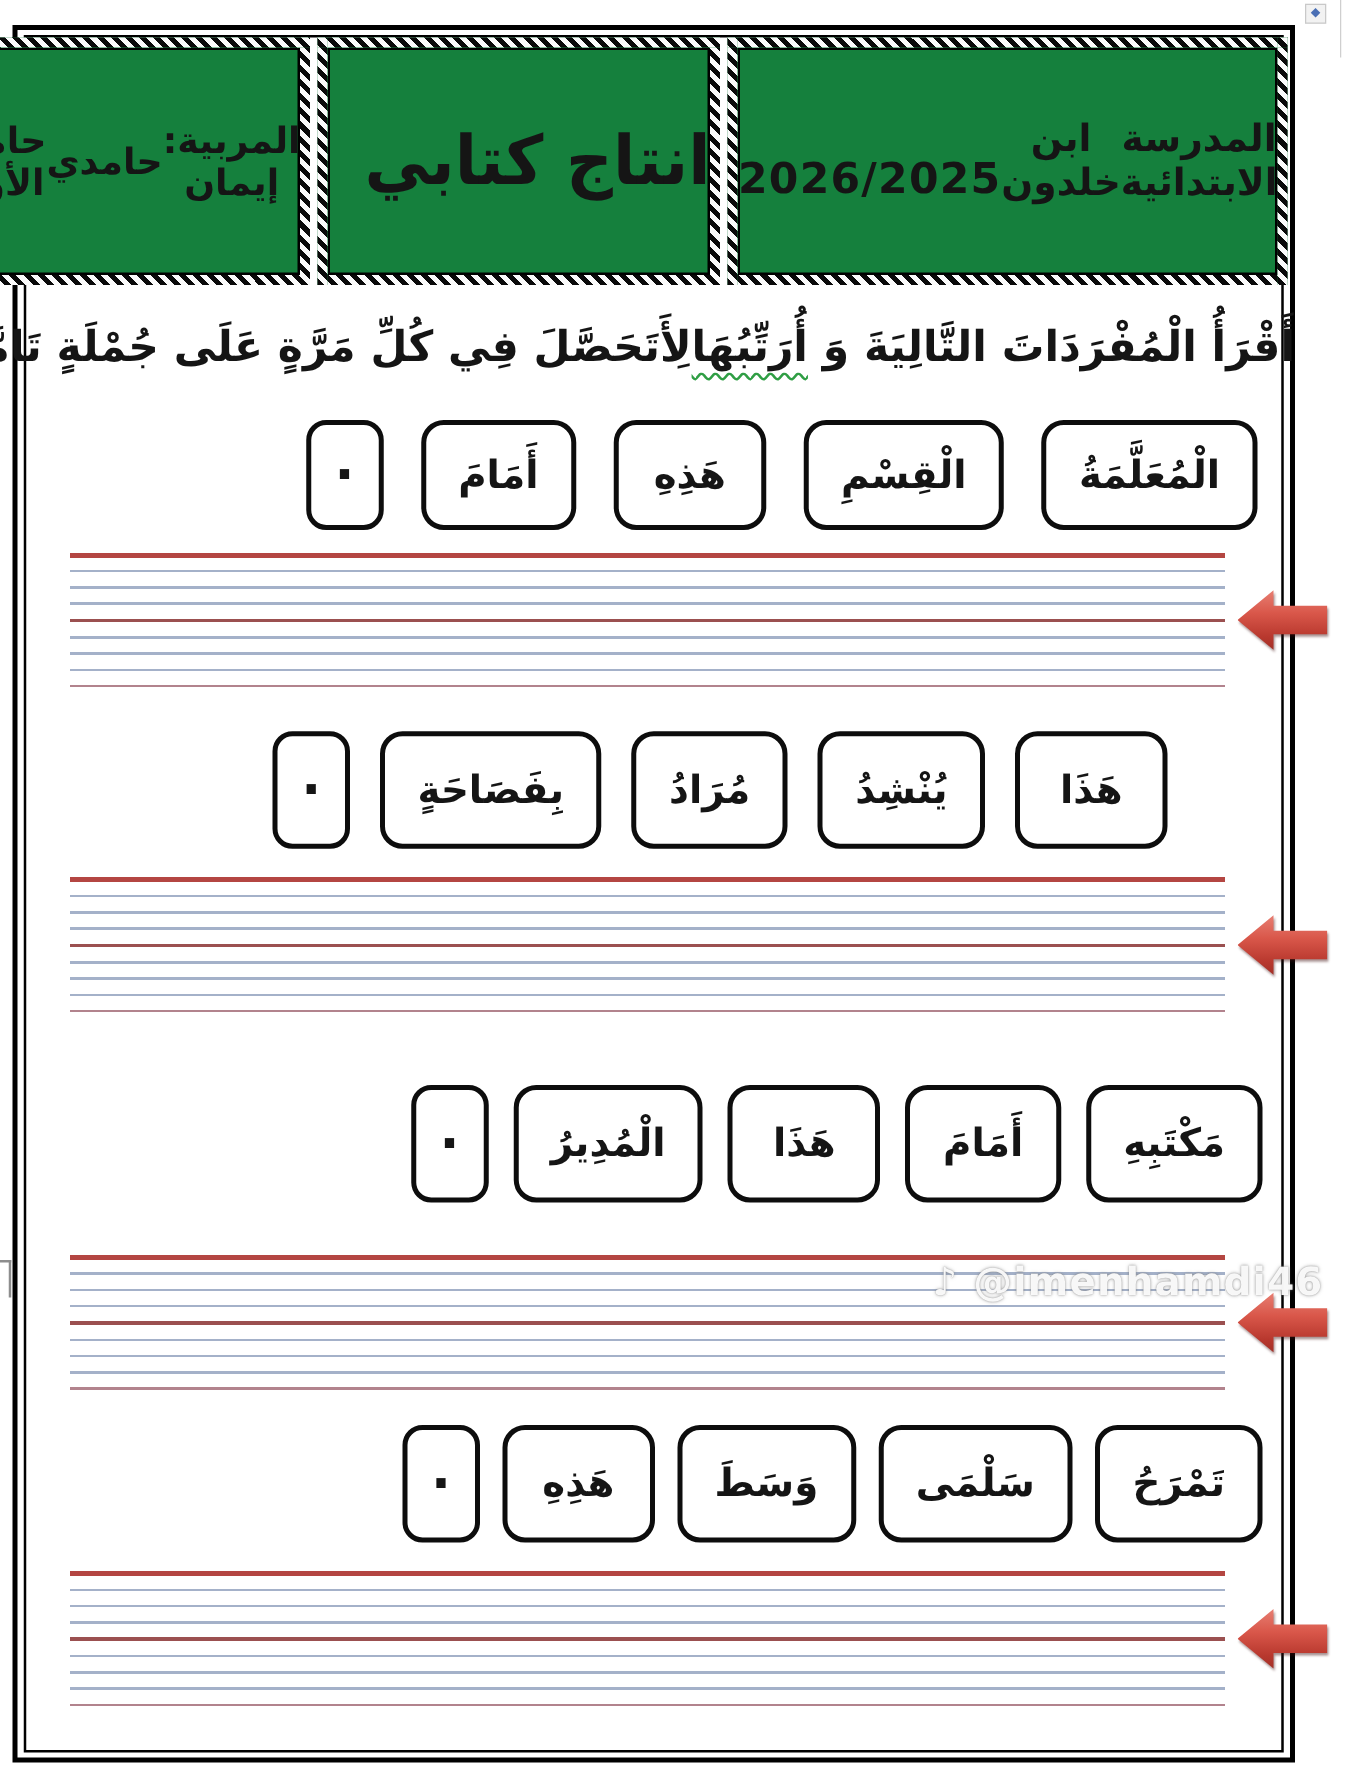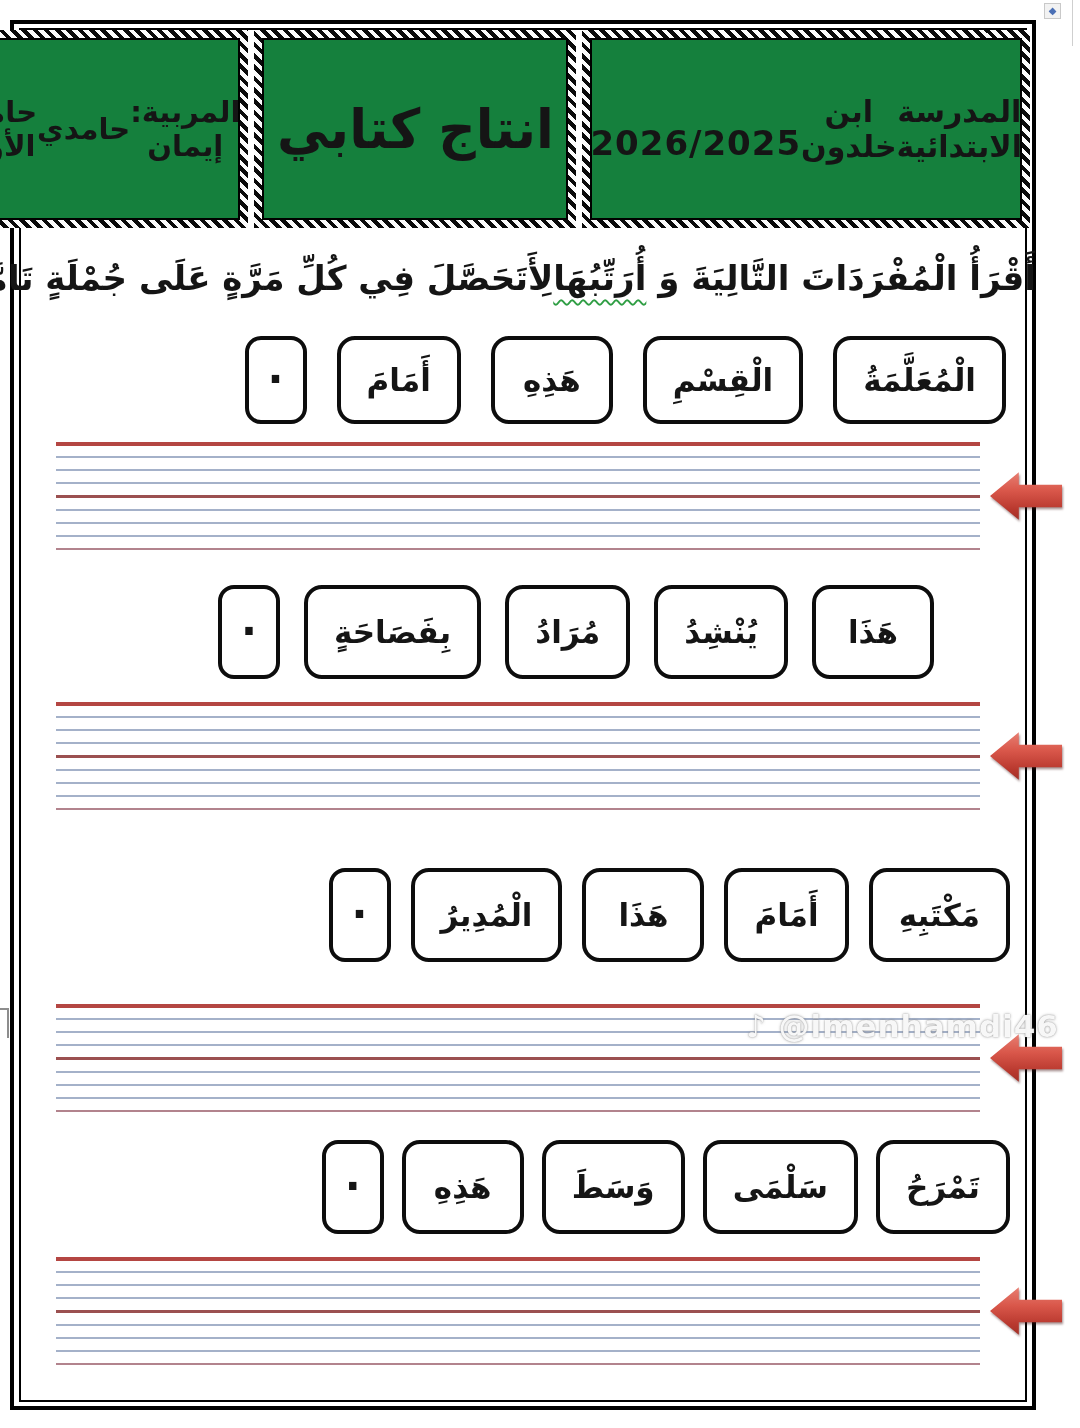--- a/index.html
+++ b/index.html
@@ -12,21 +12,21 @@
 
   
   .viewer-icon { position: absolute; left: 1044px; top: 3px; width: 17px; height: 16px; background: #f2f2f2; border: 1px solid #c9c9c9; display: flex; align-items: center; justify-content: center; font-size: 10px; color: #4a6fb5; line-height: 1; }
   .viewer-edge { position: absolute; left: 1072px; top: 0; width: 1px; height: 46px; background: #cfcfcf; }
   .edge-mark { position: absolute; left: 0; top: 1008px; width: 9px; height: 30px; border-top: 2px solid #8d8d8d; border-right: 2px solid #8d8d8d; }
 
   
   .header { position: absolute; top: 30px; left: 46px; right: 50px; height: 198px; display: flex; direction: rtl; gap: 6px; }
   .hbox { border: 8px solid #000; border-image: repeating-linear-gradient(45deg, #0a0a0a 0 4px, #fbfbfb 4px 8px) 8; box-shadow: inset 0 0 0 2px #000; background: #15803d; display: flex; flex-direction: row; justify-content: space-evenly; align-items: center; text-align: center; font-weight: bold; direction: rtl; }
   .hbox.school { flex: 0 0 352px; font-size: 30px; }
-  .hbox.title  { flex: 0 0 322px; justify-content: center; }
+  .hbox.title  { flex: 0 0 322px; justify-content: flex-start; }
   .hbox.teacher{ flex: 1 1 auto;  font-size: 29px; }
   .school-year { font-size: 34px; direction: ltr; letter-spacing: 1px; margin-top: 28px; }
   .big-title { font-size: 52px; font-weight: bold; transform: scaleY(1.05); }
 
   
   .instruction { position: absolute; top: 258px; right: 44px; left: 36px; direction: rtl; text-align: right; font-size: 34px; font-weight: bold; white-space: nowrap; }
   .squiggle { text-decoration: underline wavy #2f9e44; text-decoration-thickness: 2px; text-underline-offset: 9px; }
 
   
   .words { position: absolute; display: flex; direction: rtl; align-items: flex-start; }

